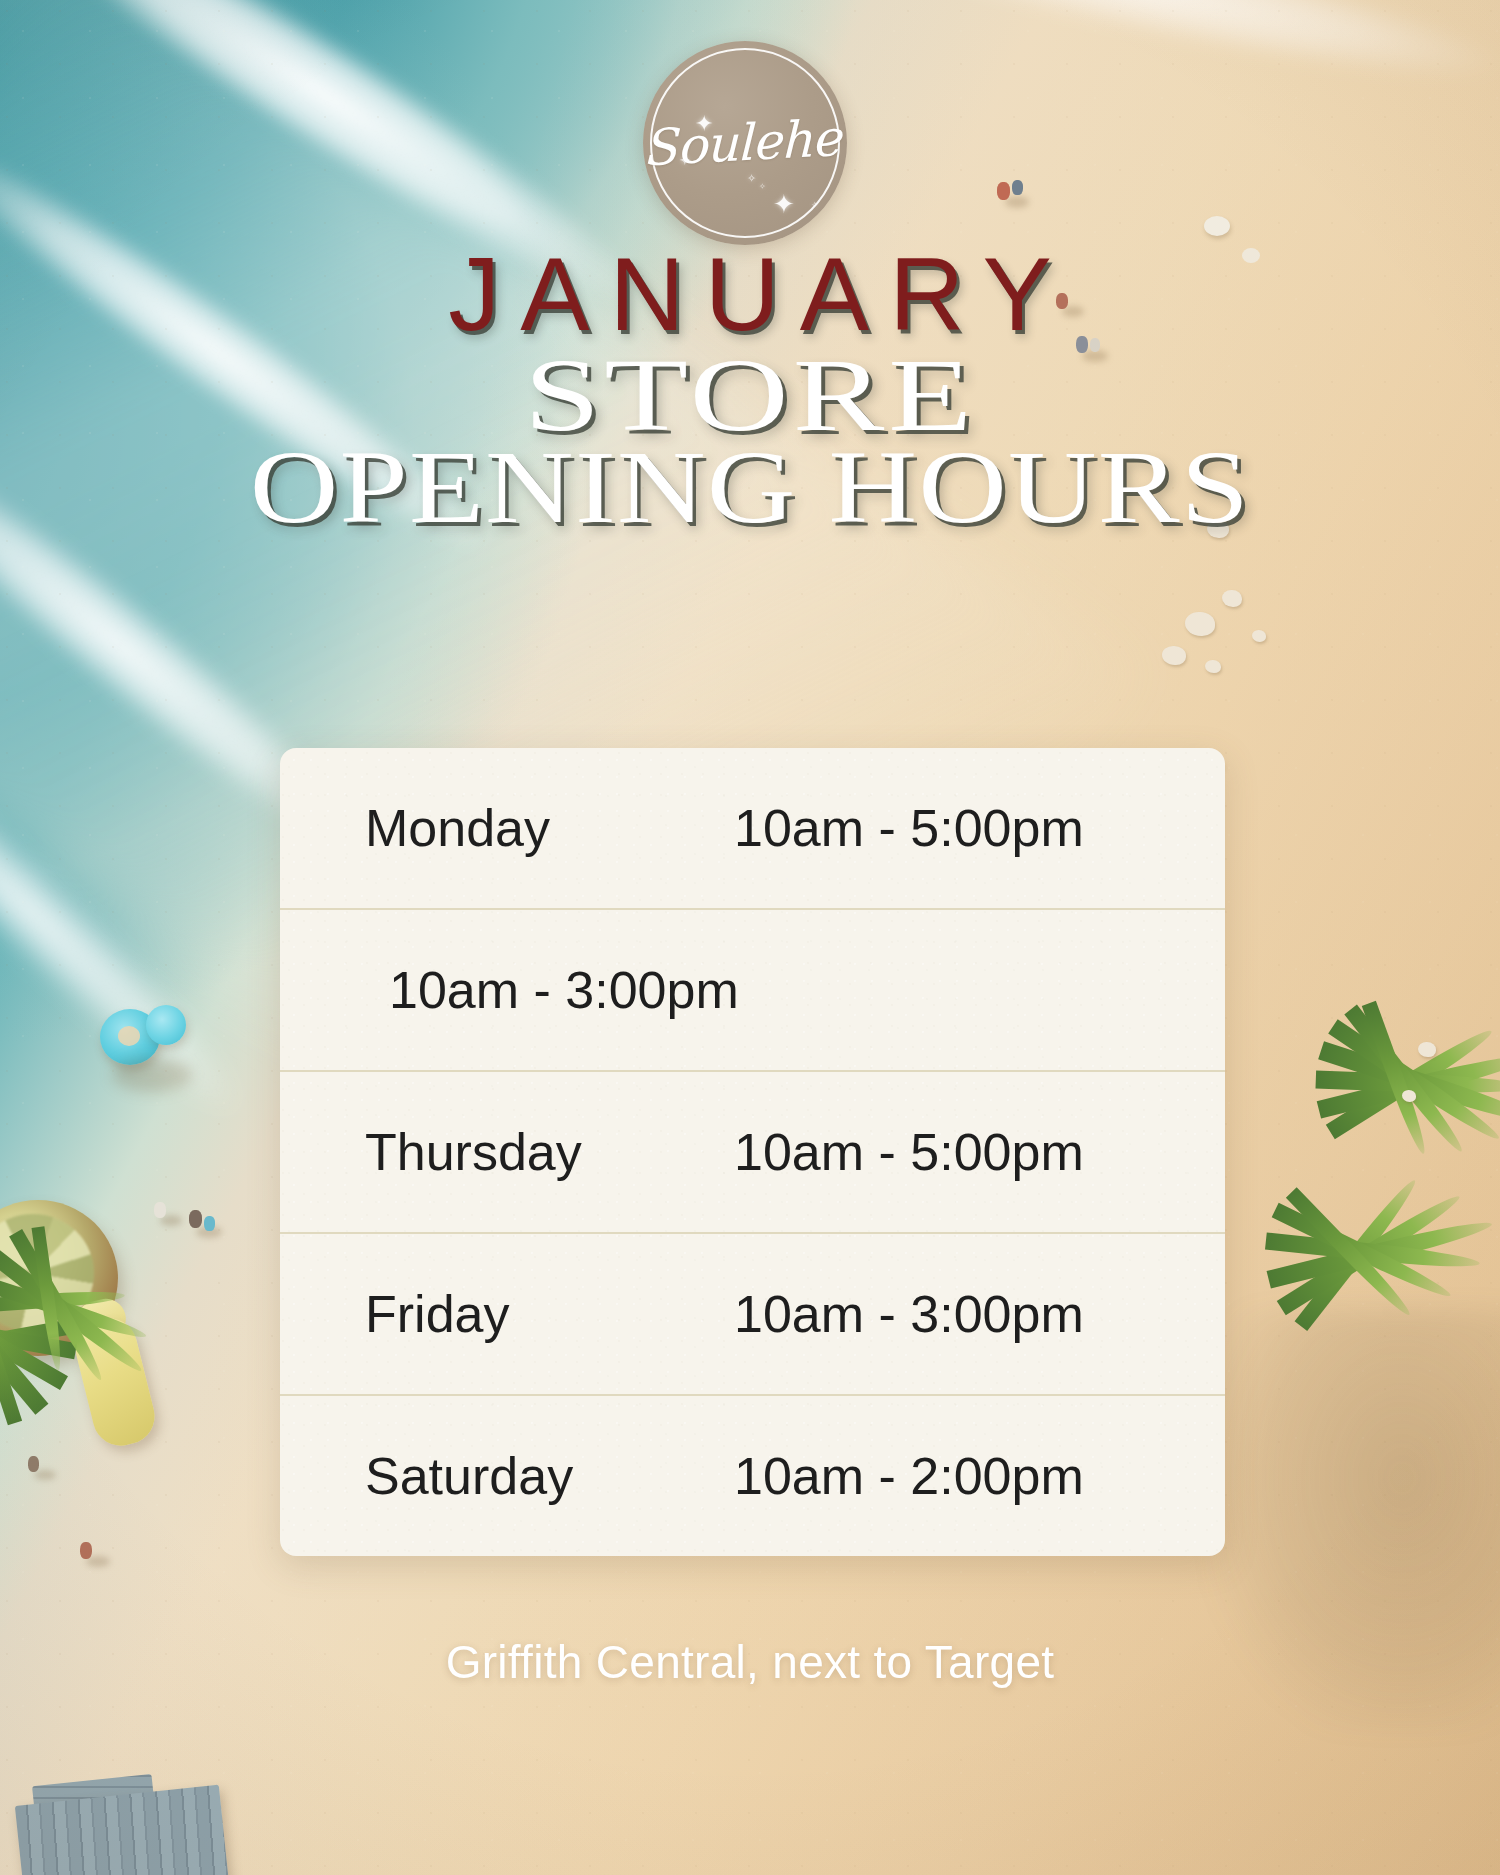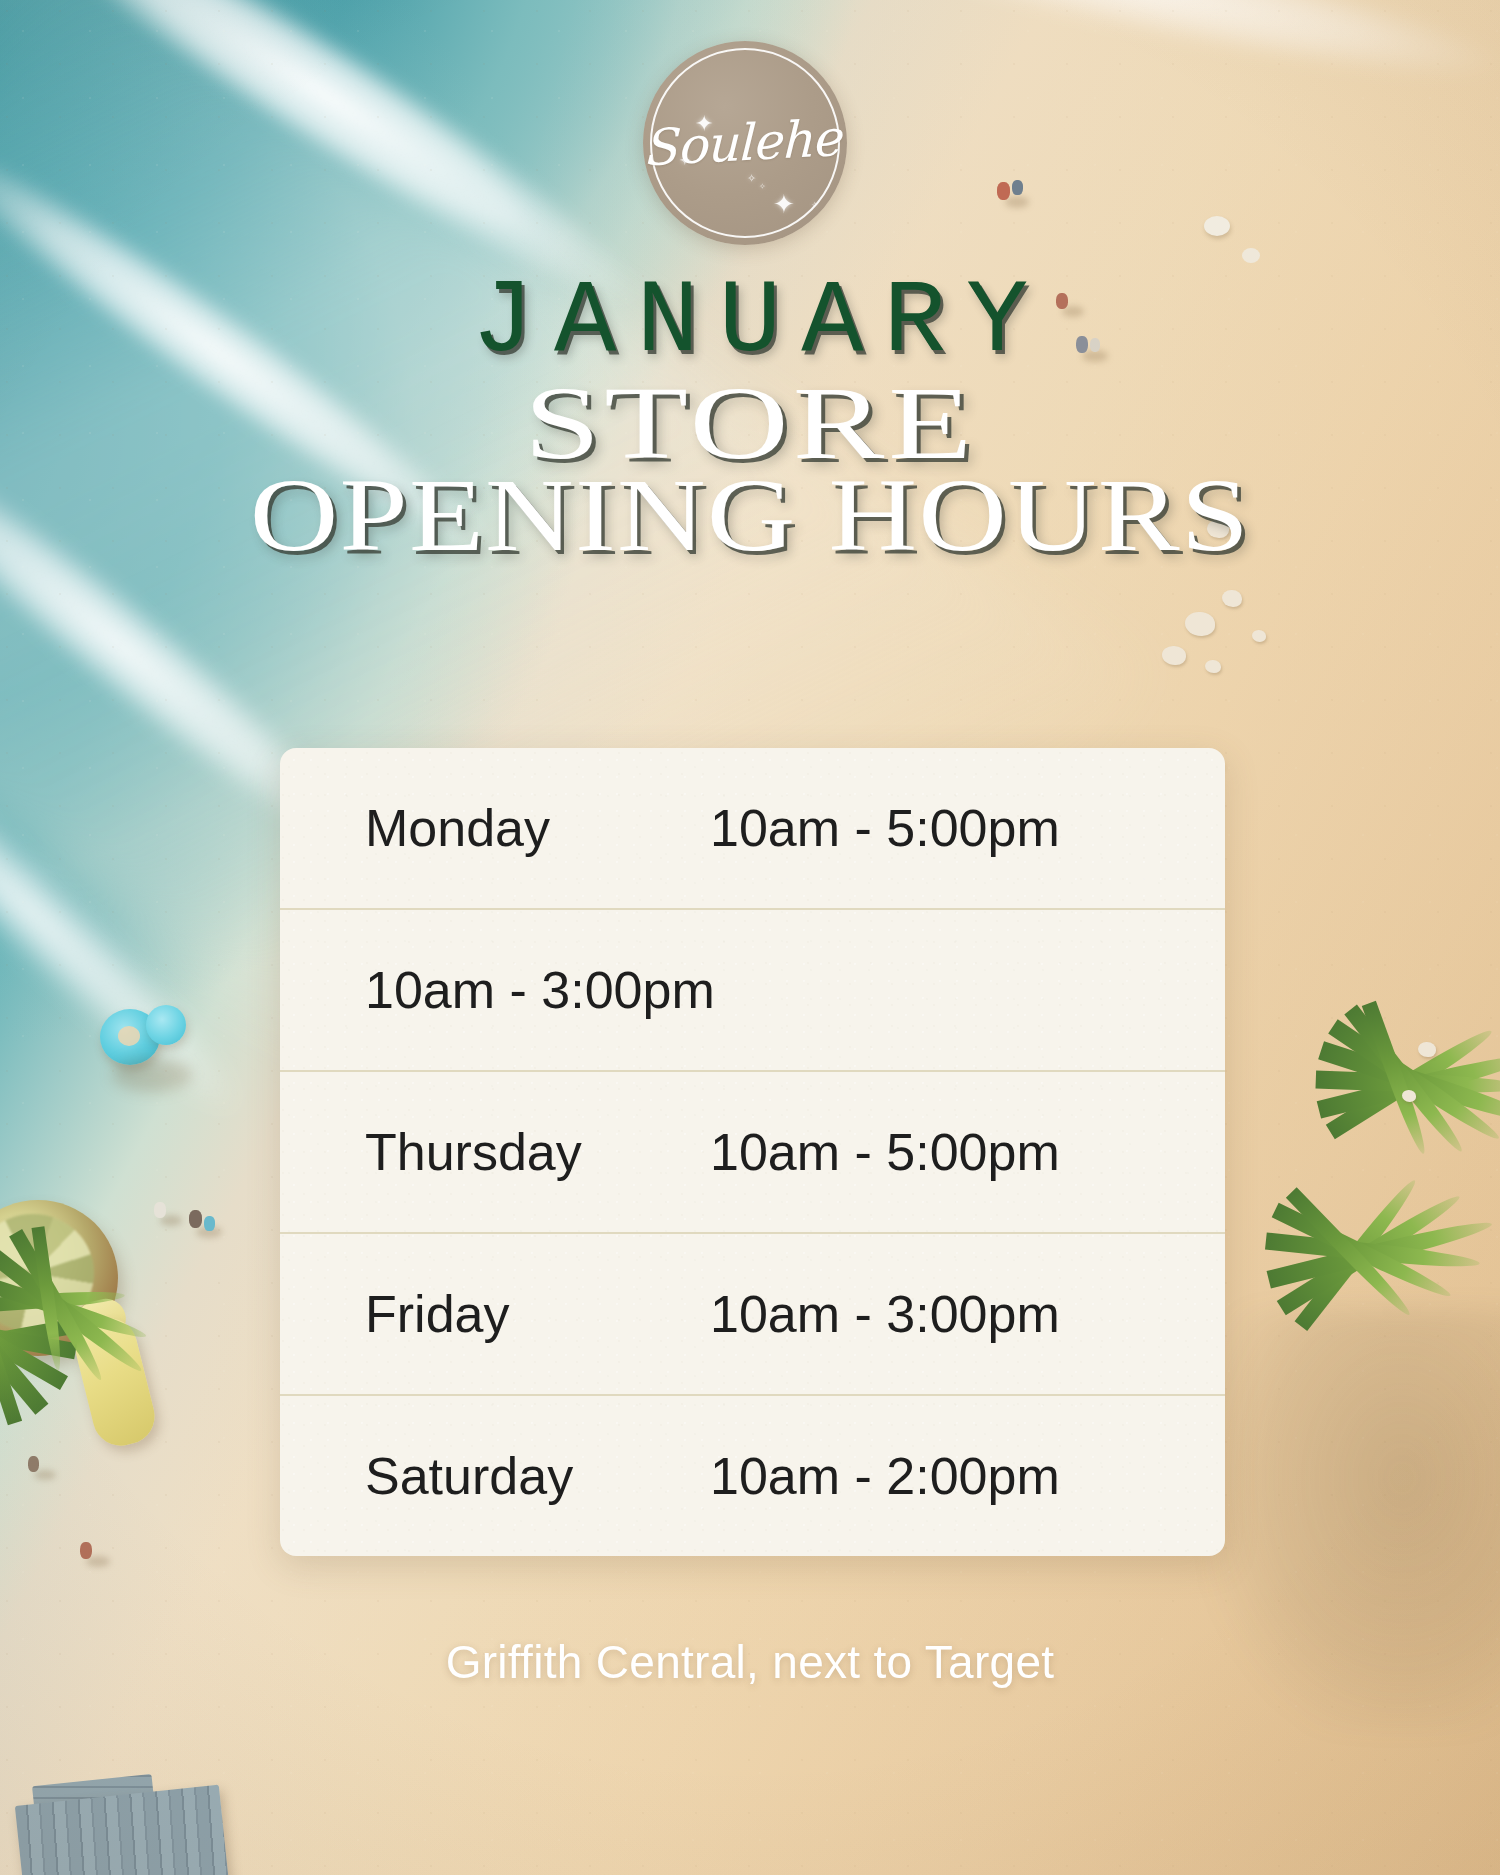--- a/index.html
+++ b/index.html
@@ -280,30 +280,29 @@
   .sp6 { left:168px; top:160px; font-size:9px;  opacity:.65; }
 
   
   #heading-block {
     position:absolute; left:0; top:240px; width:1500px;
     text-align:center;
     pointer-events:none;
   }
   .h-january {
     display:block;
-    font-family:Liberation Mono, monospace;
+    font-family:Liberation Sans, sans-serif;
     font-size:104px;
     line-height:1.05;
     letter-spacing:20px;
-    color:#14532d;
+    color:#7f1d1d;
     text-indent:20px;
     text-shadow:
        3px 4px 0px rgba(58,64,55,.78),
        5px 7px 10px rgba(50,55,48,.28);
-    margin-top: 28px;
   }
   .h-store {
     display:block;
     margin-top:-6px;
     font-family:"Liberation Serif", serif;
     font-size:104px;
     line-height:1.0;
     letter-spacing:3px;
     color:#ffffff;
     transform:scaleX(1.32);
@@ -357,20 +356,21 @@
     letter-spacing:0px;
     white-space:nowrap;
   }
   .row-time {
     font-family:"Liberation Sans", sans-serif;
     font-size:52px;
     font-weight:400;
     color:#1e1e1e;
     letter-spacing:0px;
     white-space:nowrap;
+    margin-left:24px;
   }
 
   
   #footer-note {
     position:absolute; left:0; top:1635px; width:1500px;
     text-align:center;
     font-family:"Liberation Sans", sans-serif;
     font-size:46px;
     font-weight:400;
     color:#ffffff;

